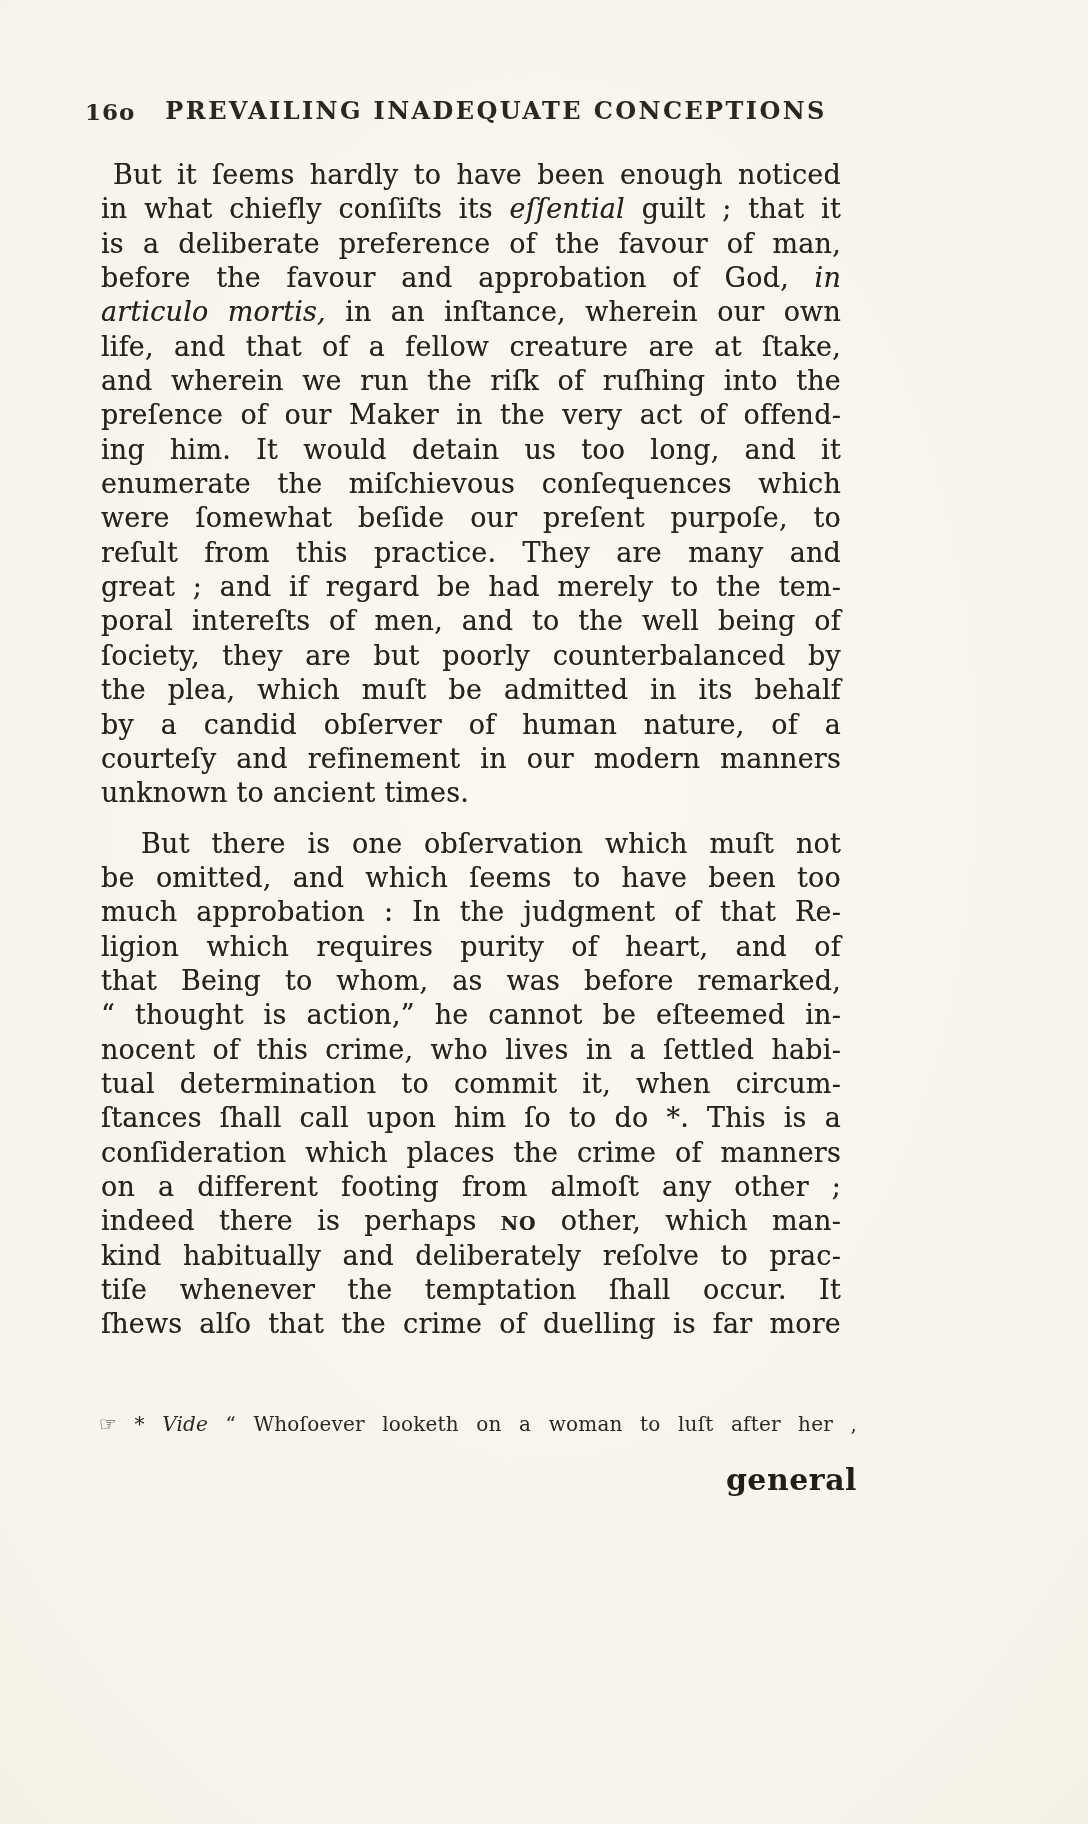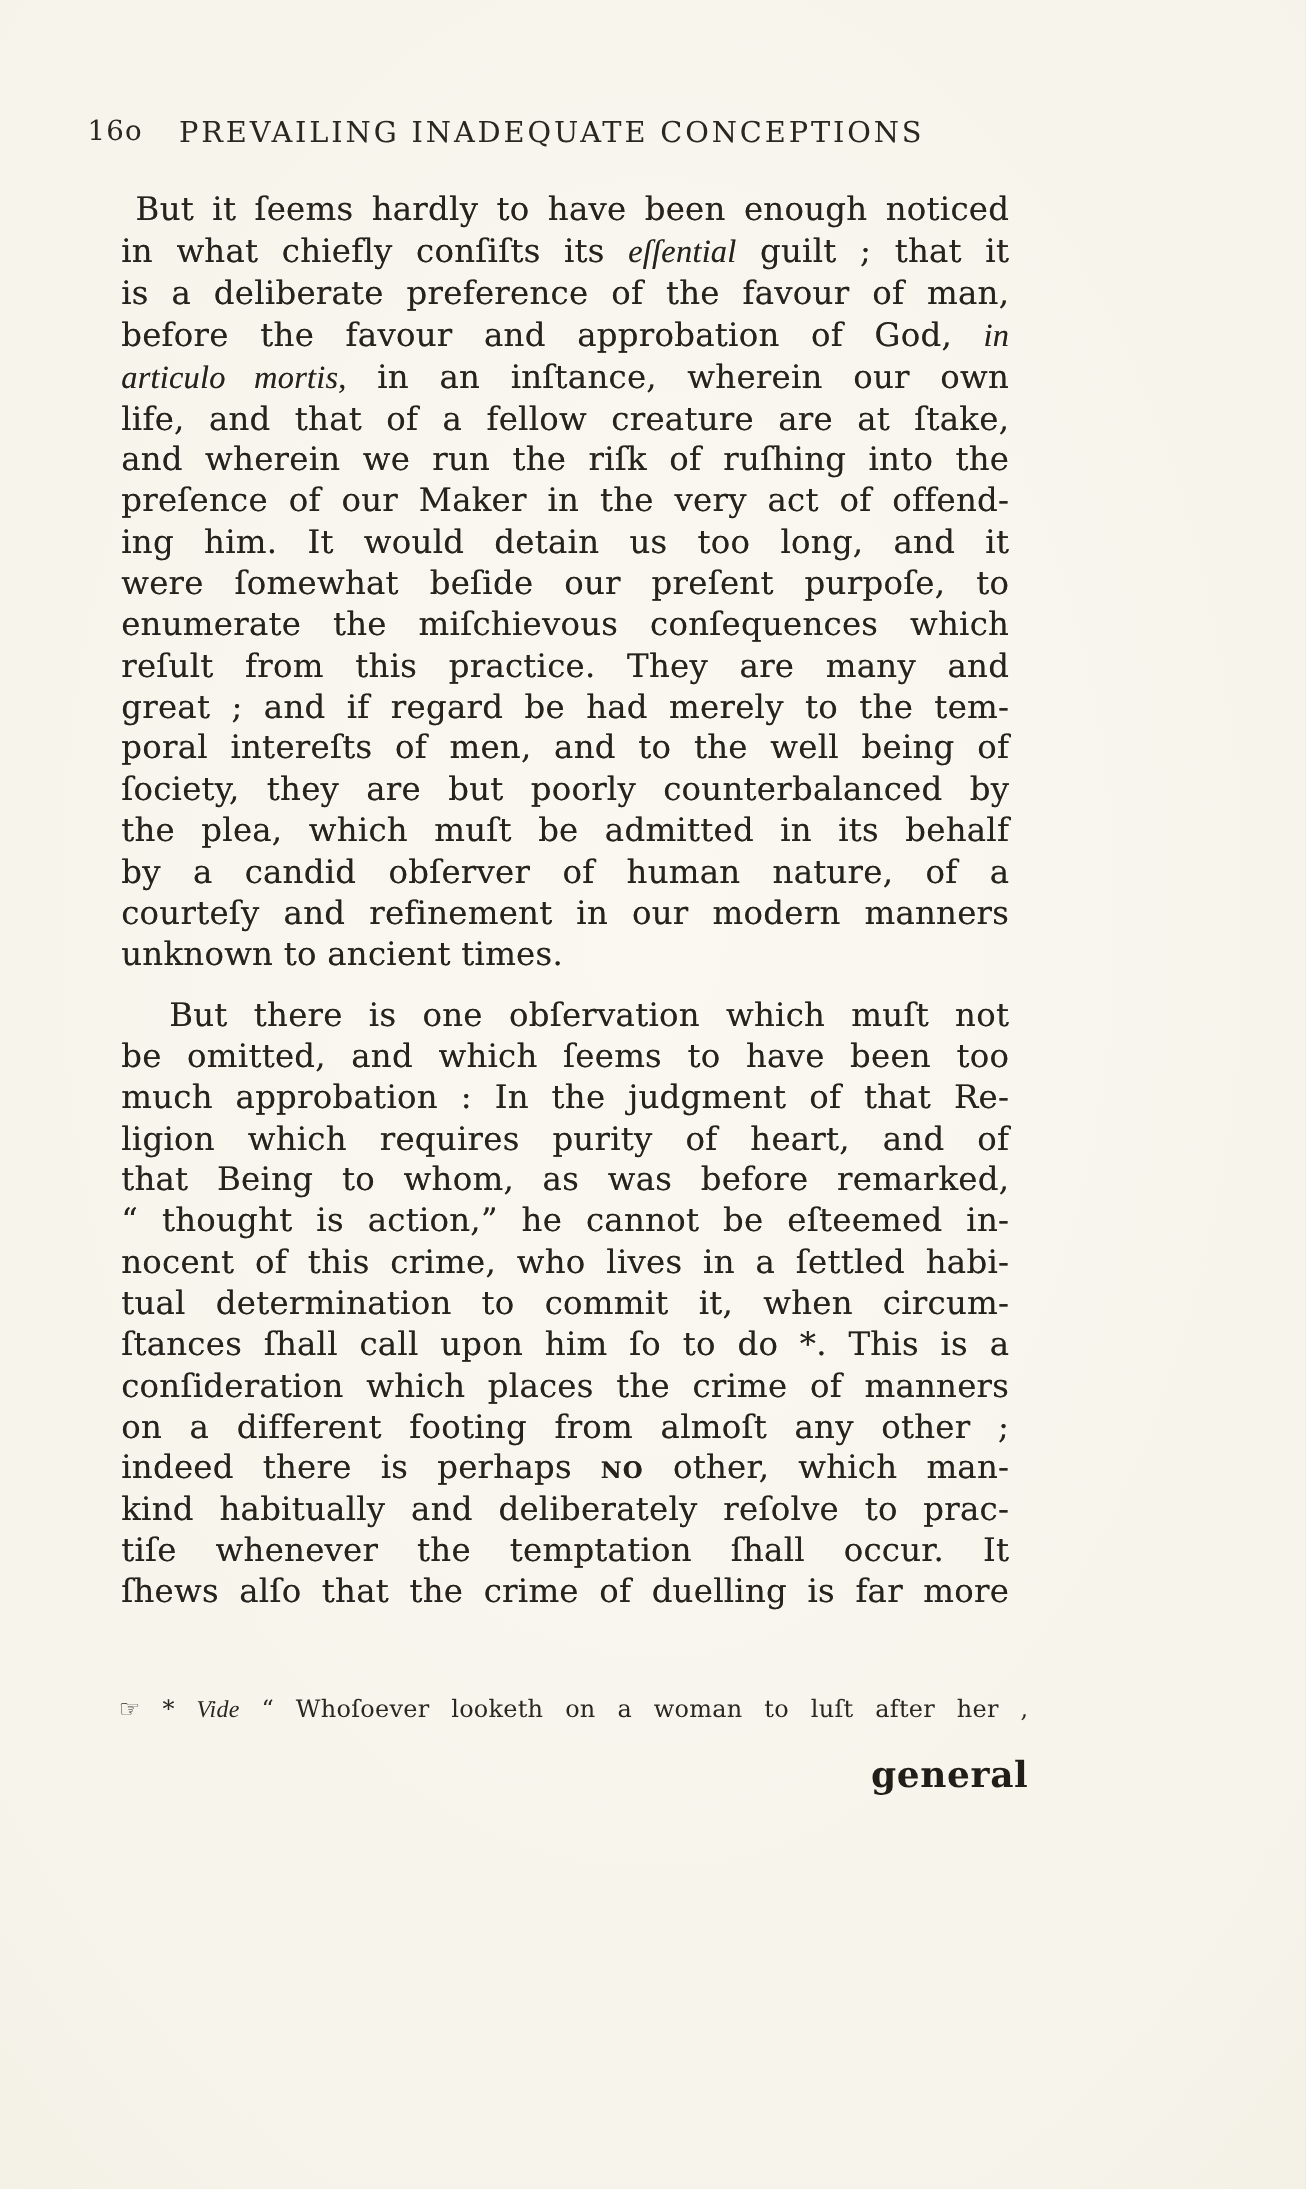--- a/index.html
+++ b/index.html
@@ -10,47 +10,48 @@
   }
   .page {
     position: relative;
     width: 1088px; height: 1824px;
     background: radial-gradient(120% 115% at 50% 42%, #faf8f1 0%, #f6f3ea 55%, #ece8da 100%);
     color: #26221d;
     overflow: hidden;
   }
   .header {
     position: absolute;
-    left: 73px; top: 96px; width: 772px;
-    display: flex; align-items: center; gap: 30px;
+    left: 85px; top: 96px; width: 772px;
+    display: flex; align-items: flex-end; gap: 30px;
     font-size: 24px;
     letter-spacing: 2.4px;
     white-space: nowrap;
     color: #2a2620;
+    font-weight: bold;
   }
   .header .pagenum { letter-spacing: 1px; font-size: 23px; }
   .body-text {
     position: absolute;
     left: 85px; top: 142px; width: 772px;
     font-size: 27px;
     line-height: 34.35px;
     letter-spacing: 0.2px;
     color: #26221d;
     text-shadow: 0 0 0.5px rgba(38,34,29,0.55);
   }
   .paragraph { margin: 16px; }
   .line {
     text-align: justify;
     text-align-last: justify;
     text-justify: inter-word;
   }
   .line.left-last { text-align-last: left; }
   .indent-sm .line:first-child { text-indent: 12px; }
   .indent-md .line:first-child { text-indent: 40px; }
-  .it { font-style: italic; font-family: Liberation Serif, serif; }
+  .it { font-style: italic; }
   .sc { font-variant: small-caps; letter-spacing: 1px; font-weight: bold; }
   .footnote {
     position: absolute;
     left: 85px; top: 1408px; width: 772px;
     font-size: 20px;
     line-height: 33px;
     letter-spacing: 0.2px;
     color: #2a2620;
   }
   .footnote .line:first-child { text-indent: 14px; }
@@ -78,22 +79,22 @@
     <div class="paragraph indent-sm">
         <div class="line"><span>But it ſeems hardly to have been enough noticed</span></div>
         <div class="line"><span>in what chiefly conſiſts its </span><span class="it">eſſential</span><span> guilt ; that it</span></div>
         <div class="line"><span>is a deliberate preference of the favour of man,</span></div>
         <div class="line"><span>before the favour and approbation of God, </span><span class="it">in</span></div>
         <div class="line"><span class="it">articulo mortis,</span><span> in an inſtance, wherein our own</span></div>
         <div class="line"><span>life, and that of a fellow creature are at ſtake,</span></div>
         <div class="line"><span>and wherein we run the riſk of ruſhing into the</span></div>
         <div class="line"><span>preſence of our Maker in the very act of offend-</span></div>
         <div class="line"><span>ing him.  It would detain us too long, and it</span></div>
+        <div class="line"><span>enumerate the miſchievous conſequences which</span></div>
         <div class="line"><span>were ſomewhat beſide our preſent purpoſe, to</span></div>
-        <div class="line"><span>enumerate the miſchievous conſequences which</span></div>
         <div class="line"><span>reſult from this practice.  They are many and</span></div>
         <div class="line"><span>great ; and if regard be had merely to the tem-</span></div>
         <div class="line"><span>poral intereſts of men, and to the well being of</span></div>
         <div class="line"><span>ſociety, they are but poorly counterbalanced by</span></div>
         <div class="line"><span>the plea, which muſt be admitted in its behalf</span></div>
         <div class="line"><span>by a candid obſerver of human nature, of a</span></div>
         <div class="line"><span>courteſy and refinement in our modern manners</span></div>
         <div class="line left-last"><span>unknown to ancient times.</span></div>
       </div>
     <div class="paragraph indent-md">

